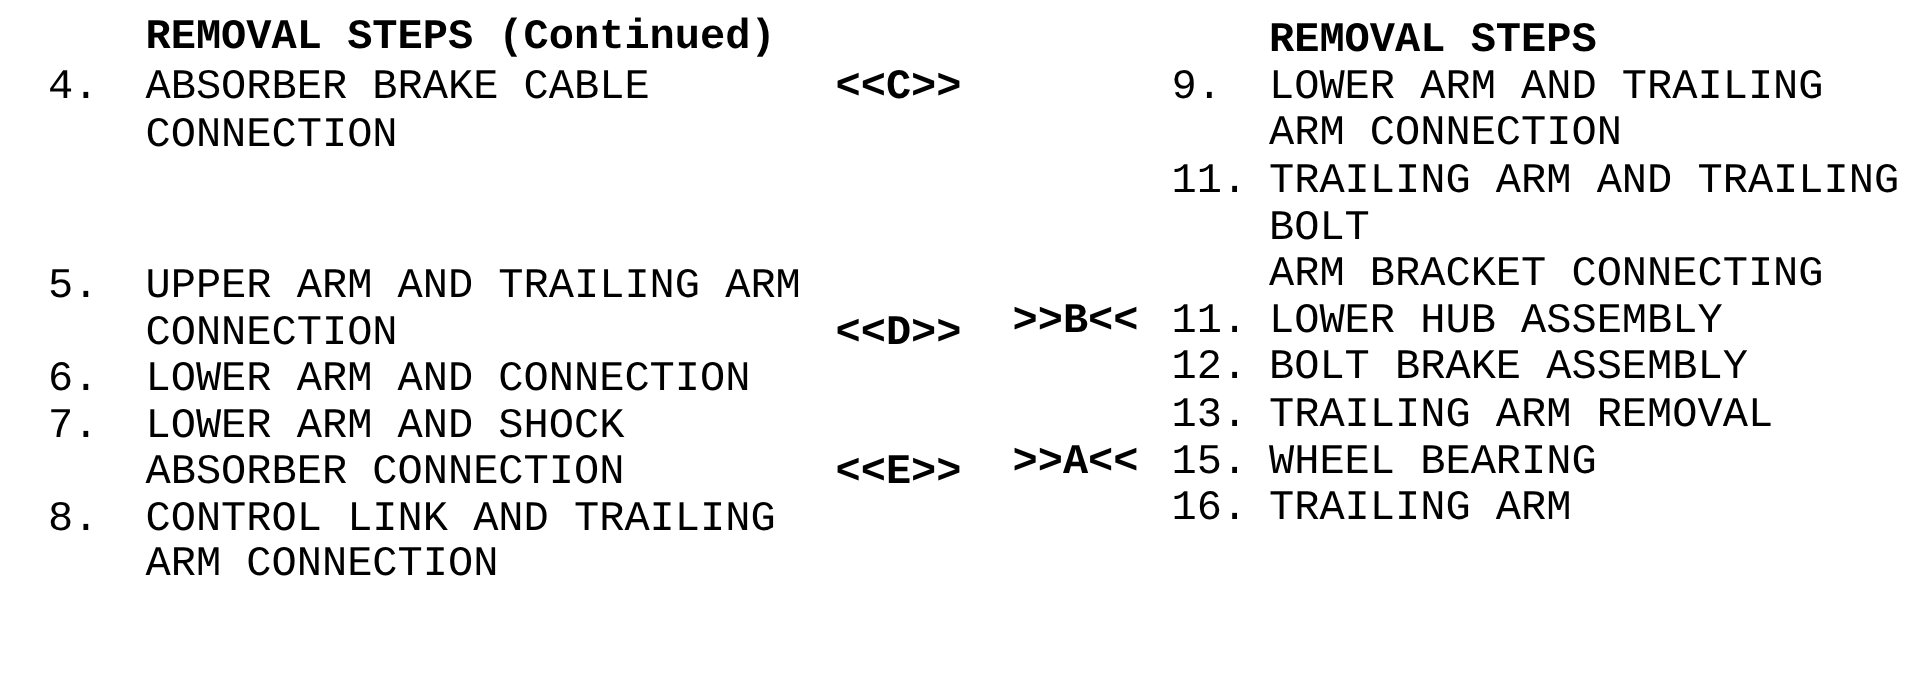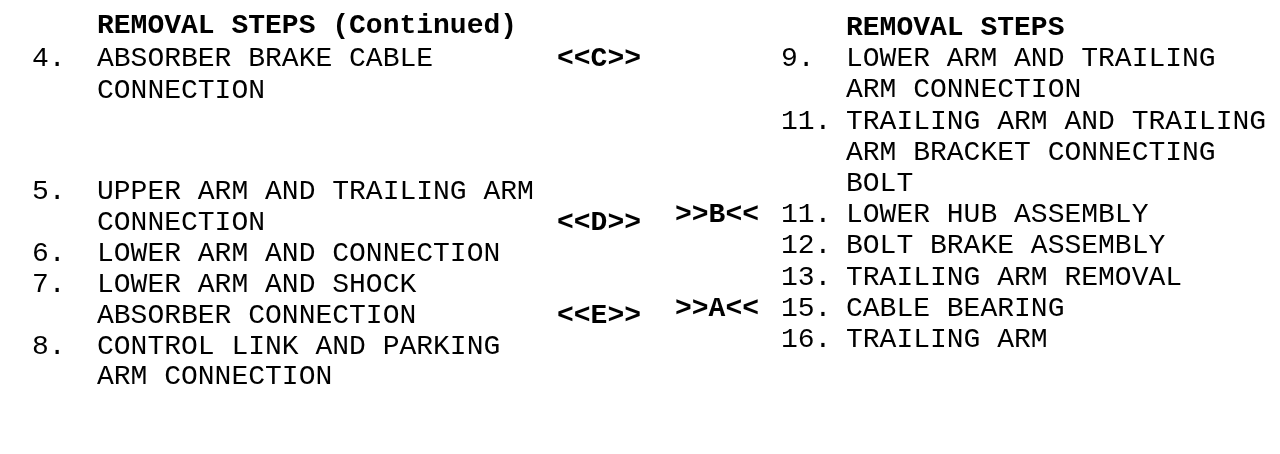--- a/index.html
+++ b/index.html
@@ -70,21 +70,21 @@
       <span class="txt">LOWER ARM AND SHOCK</span>
       <span class="mk"></span>
     </div>
     <div class="row">
       <span class="num"></span>
       <span class="txt">ABSORBER CONNECTION</span>
       <span class="mk">&lt;&lt;E&gt;&gt;</span>
     </div>
     <div class="row">
       <span class="num">8.</span>
-      <span class="txt">CONTROL LINK AND PARKING</span>
+      <span class="txt">CONTROL LINK AND TRAILING</span>
       <span class="mk"></span>
     </div>
     <div class="row">
       <span class="num"></span>
       <span class="txt">ARM CONNECTION</span>
       <span class="mk"></span>
     </div>
   </div>
 
   <div class="block block-r">
@@ -104,46 +104,46 @@
       <span class="txt">ARM CONNECTION</span>
     </div>
     <div class="row">
       <span class="mk"></span>
       <span class="num">11.</span>
       <span class="txt">TRAILING ARM AND TRAILING</span>
     </div>
     <div class="row">
       <span class="mk"></span>
       <span class="num"></span>
-      <span class="txt">ARM BRACKET CONNECTING</span>
+      <span class="txt">BOLT</span>
     </div>
     <div class="row">
       <span class="mk"></span>
       <span class="num"></span>
-      <span class="txt">BOLT</span>
+      <span class="txt">ARM BRACKET CONNECTING</span>
     </div>
     <div class="row">
       <span class="mk">&gt;&gt;B&lt;&lt;</span>
       <span class="num">11.</span>
       <span class="txt">LOWER HUB ASSEMBLY</span>
     </div>
     <div class="row">
       <span class="mk"></span>
       <span class="num">12.</span>
       <span class="txt">BOLT BRAKE ASSEMBLY</span>
     </div>
     <div class="row">
       <span class="mk"></span>
       <span class="num">13.</span>
       <span class="txt">TRAILING ARM REMOVAL</span>
     </div>
     <div class="row">
       <span class="mk">&gt;&gt;A&lt;&lt;</span>
       <span class="num">15.</span>
-      <span class="txt">CABLE BEARING</span>
+      <span class="txt">WHEEL BEARING</span>
     </div>
     <div class="row">
       <span class="mk"></span>
       <span class="num">16.</span>
       <span class="txt">TRAILING ARM</span>
     </div>
   </div>
 
 </div>
 

